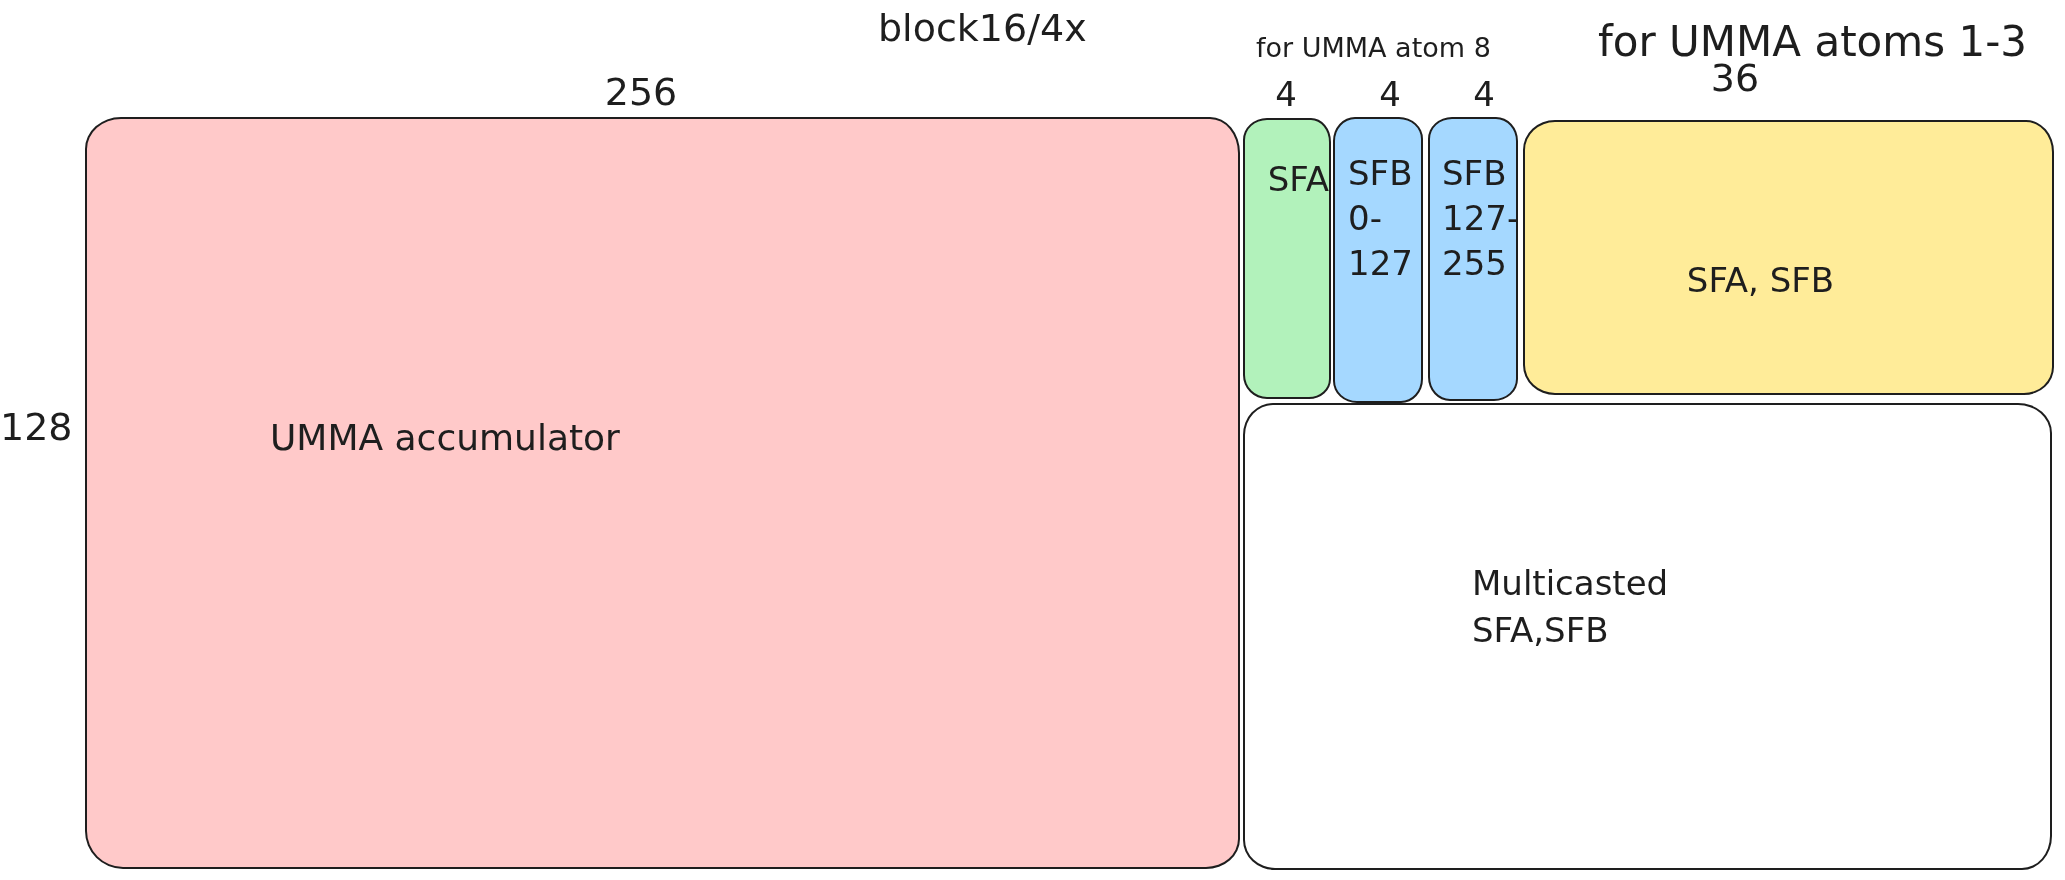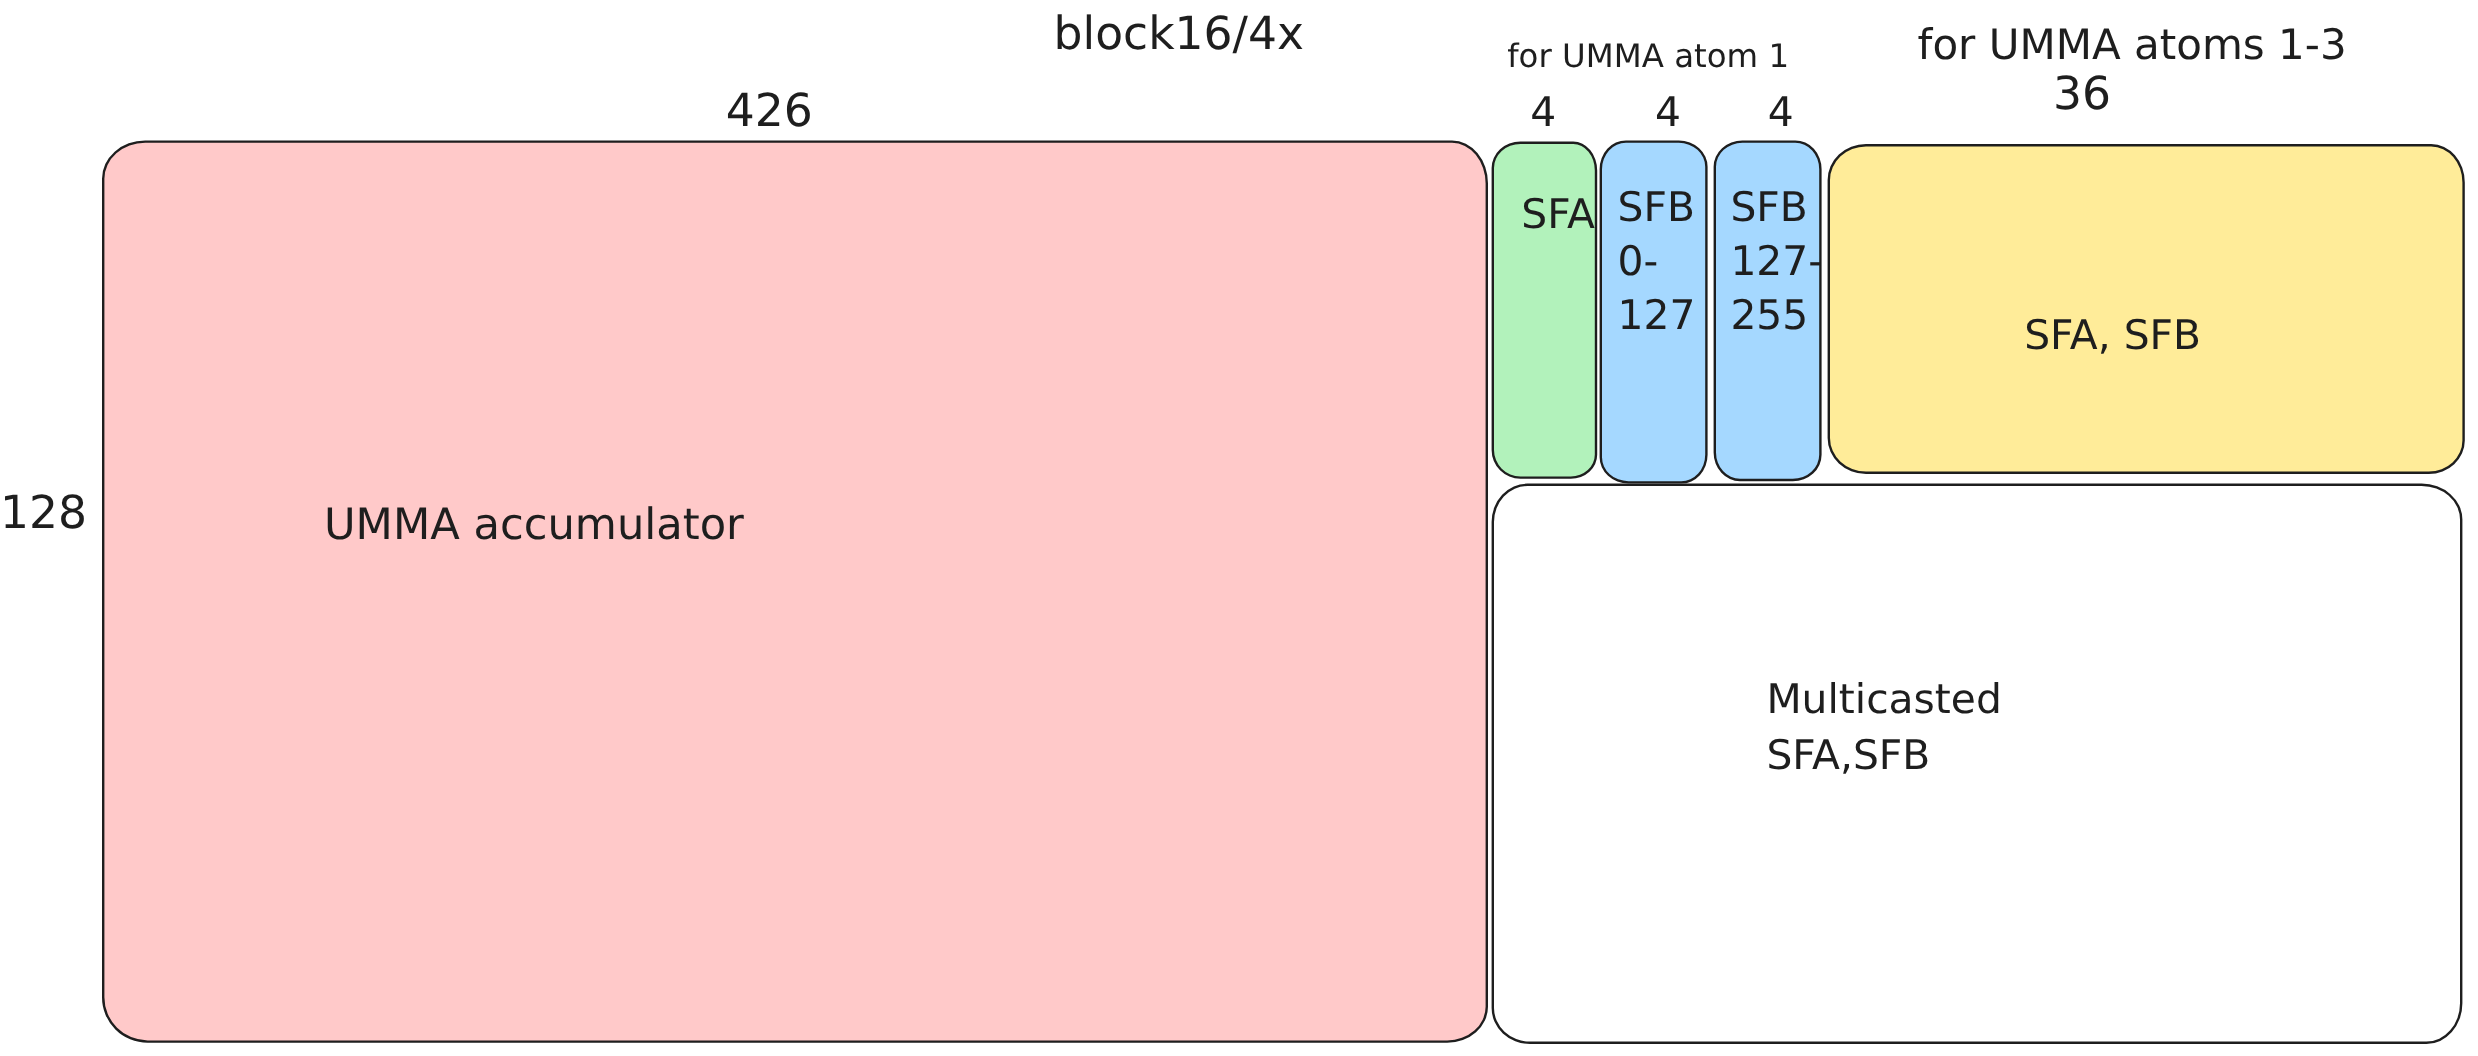--- a/index.html
+++ b/index.html
@@ -16,21 +16,21 @@
   }
 
   
   .txt {
     position: absolute;
     white-space: pre-line;
     line-height: 1.2;
   }
   #t-title   { left: 878px;  top: 6px;   font-size: 38px; }
   #t-atom0   { left: 1256px; top: 32px;  font-size: 27px; }
-  #t-atoms13 { left: 1598px; top: 17px;  font-size: 35px; }
+  #t-atoms13 { left: 1598px; top: 17px;  font-size: 42px; }
   #t-256     { left: 561px;  top: 70px;  width: 160px; text-align: center; font-size: 38px; }
   #t-128     { left: 0px;    top: 405px; width: 76px;   font-size: 38px; }
   #t-4a      { left: 1256px; top: 74px;  width: 60px;  text-align: center; font-size: 34px; }
   #t-4b      { left: 1360px; top: 74px;  width: 60px;  text-align: center; font-size: 34px; }
   #t-4c      { left: 1454px; top: 74px;  width: 60px;  text-align: center; font-size: 34px; }
   #t-36      { left: 1675px; top: 56px;  width: 120px; text-align: center; font-size: 38px; }
 
   
   .block {
     position: absolute;
@@ -66,24 +66,24 @@
   #block-mcast { left: 1243px; top: 403px; width: 809px; height: 467px;
                  border-radius: 30px 34px 30px 32px / 32px 30px 34px 30px; }
   #lbl-mcast   { left: 227px; top: 155px; font-size: 34px; line-height: 47px; }
 </style>
 </head>
 <body>
 
 <div class="canvas">
 
   <div class="txt" id="t-title">block16/4x</div>
-  <div class="txt" id="t-atom0">for UMMA atom 1</div>
+  <div class="txt" id="t-atom0">for UMMA atom 8</div>
   <div class="txt" id="t-atoms13">for UMMA atoms 1-3</div>
 
-  <div class="txt" id="t-256">426</div>
+  <div class="txt" id="t-256">256</div>
   <div class="txt" id="t-128">128</div>
   <div class="txt" id="t-4a">4</div>
   <div class="txt" id="t-4b">4</div>
   <div class="txt" id="t-4c">4</div>
   <div class="txt" id="t-36">36</div>
 
   <div class="block" id="block-acc" style="background-color: rgb(255, 201, 201);">
     <span class="blabel" id="lbl-acc">UMMA accumulator</span>
   </div>
 

